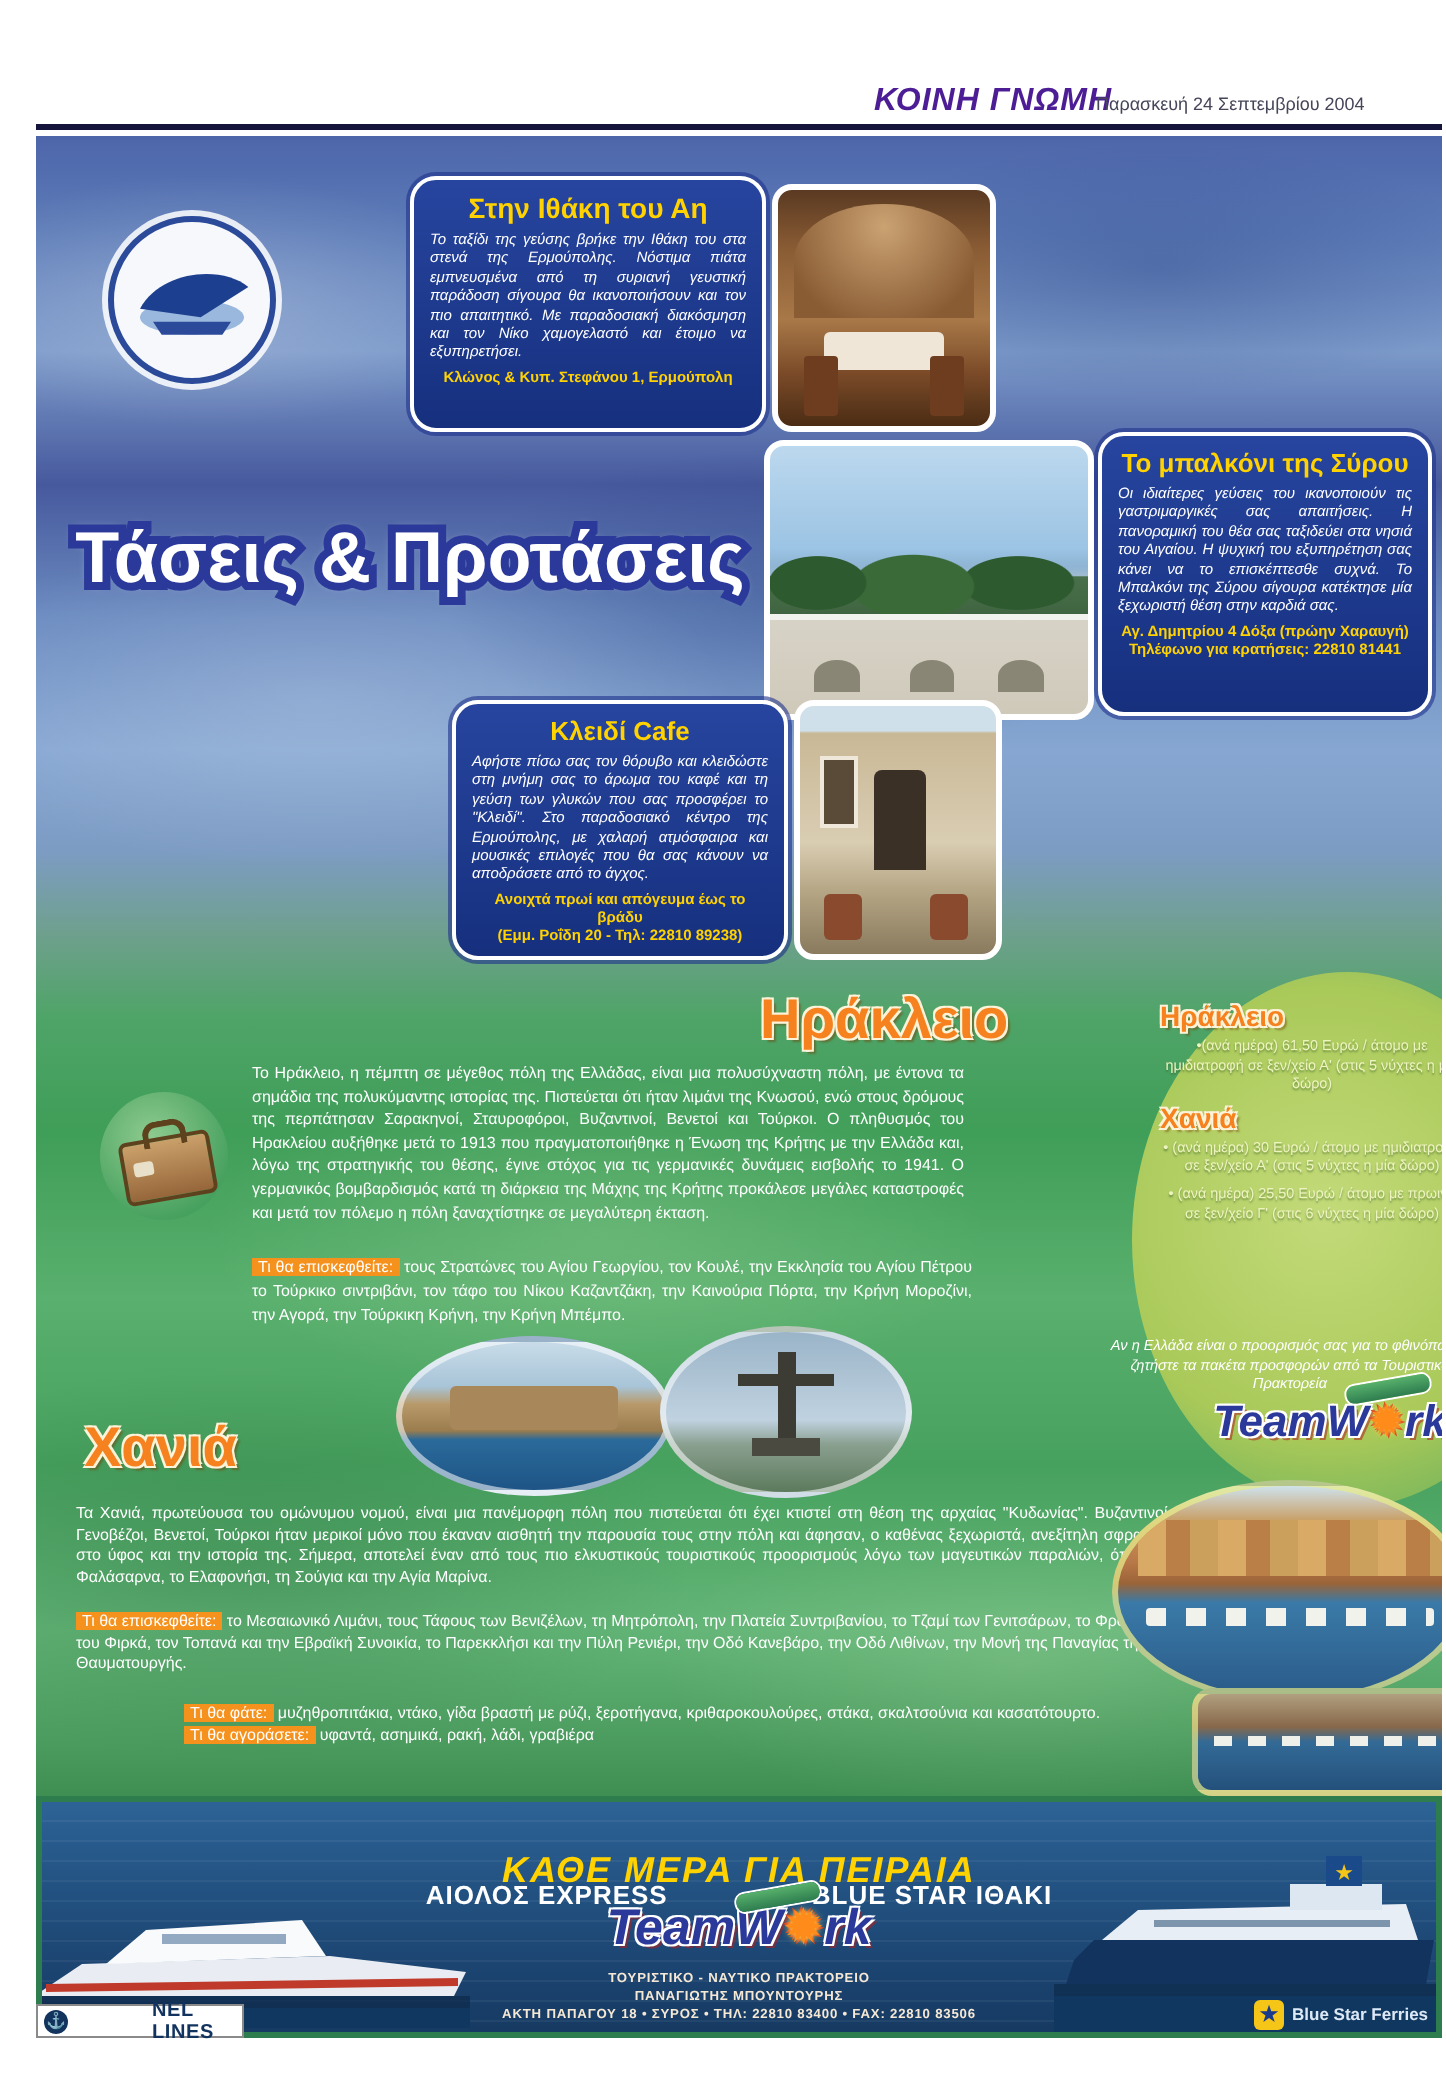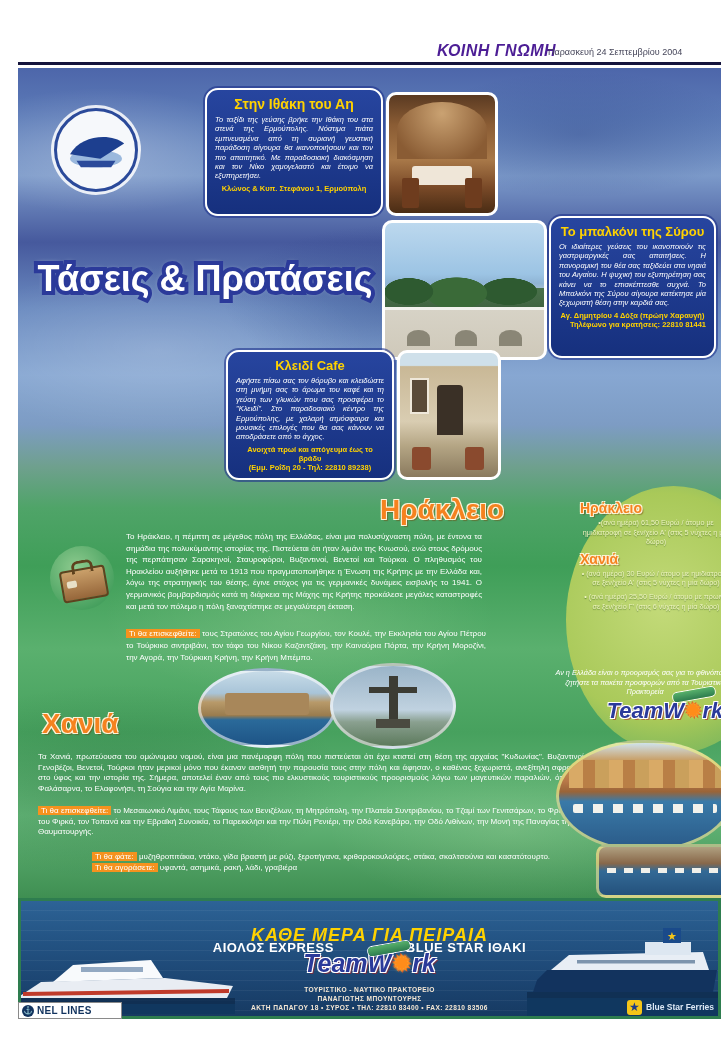--- a/index.html
+++ b/index.html
@@ -161,21 +161,21 @@
   .ribbon-banner{left:368px;top:944px;}
   .agency{left:0;top:84px;width:100%;text-align:center;color:#f5e8d5;font-weight:bold;
     font-size:6.6px;line-height:9px;letter-spacing:.4px;}
   .ferry-left{left:-6px;bottom:2px;width:220px;height:80px;}
   .ferry-right{right:-4px;bottom:0px;width:195px;height:98px;}
 
   .nel{left:18px;top:1002px;width:104px;height:17px;background:#ffffff;border:1px solid #8a8a8a;
     box-sizing:border-box;display:flex;align-items:center;gap:3px;padding:0 3px;}
   .nel .nel-mark{width:12px;height:12px;border-radius:50%;background:#12335e;color:#fff;font-size:8px;
     line-height:12px;text-align:center;flex:0 0 auto;}
-  .nel .nel-text{color:#12335e;font-weight:bold;font-size:10px;letter-spacing:.3px;}
+  .nel .nel-text{color:#12335e;font-weight:bold;font-size:10px;letter-spacing:.3px;margin-left:39px;}
 
   .bluestar{left:627px;top:998px;height:18px;display:flex;align-items:center;gap:4px;}
   .bluestar .bs-mark{width:15px;height:15px;background:#f5c518;border-radius:3px;color:#1a3a8a;
     font-size:12px;line-height:15px;text-align:center;font-family:"DejaVu Sans",sans-serif;}
   .bluestar .bs-text{color:#dce8f5;font-weight:bold;font-size:8.5px;}
 </style>
 </head>
 <body>
 
 <div id="page">
@@ -210,21 +210,21 @@
       <div class="trees"></div>
       <div class="rail"></div>
       <div class="tb1"></div>
       <div class="tb2"></div>
       <div class="tb3"></div>
     </div>
     <div class="abs adbox box-balkoni">
       <div class="bx-title">Το μπαλκόνι της Σύρου</div>
       <div class="bx-body">Οι ιδιαίτερες γεύσεις του ικανοποιούν τις γαστριμαργικές σας απαιτήσεις. Η πανοραμική του θέα σας ταξιδεύει στα νησιά του Αιγαίου. Η ψυχική του εξυπηρέτηση σας κάνει να το επισκέπτεσθε συχνά. Το Μπαλκόνι της Σύρου σίγουρα κατέκτησε μία ξεχωριστή θέση στην καρδιά σας.</div>
       <div class="bx-footer">Αγ. Δημητρίου 4 Δόξα (πρώην Χαραυγή)</div>
-      <div class="bx-footer" style="margin-top:0;text-align:right;">Τηλέφωνο για κρατήσεις: 22810 81441</div>
+      <div class="bx-footer" style="margin-top:0;">Τηλέφωνο για κρατήσεις: 22810 81441</div>
     </div>
 
     <div class="abs big-title">
       <span class="layer back">Τάσεις &amp; Προτάσεις</span>
       <span class="layer front">Τάσεις &amp; Προτάσεις</span>
     </div>
 
     <div class="abs adbox box-kleidi">
       <div class="bx-title">Κλειδί Cafe</div>
       <div class="bx-body">Αφήστε πίσω σας τον θόρυβο και κλειδώστε στη μνήμη σας το άρωμα του καφέ και τη γεύση των γλυκών που σας προσφέρει το "Κλειδί". Στο παραδοσιακό κέντρο της Ερμούπολης, με χαλαρή ατμόσφαιρα και μουσικές επιλογές που θα σας κάνουν να αποδράσετε από το άγχος.</div>

